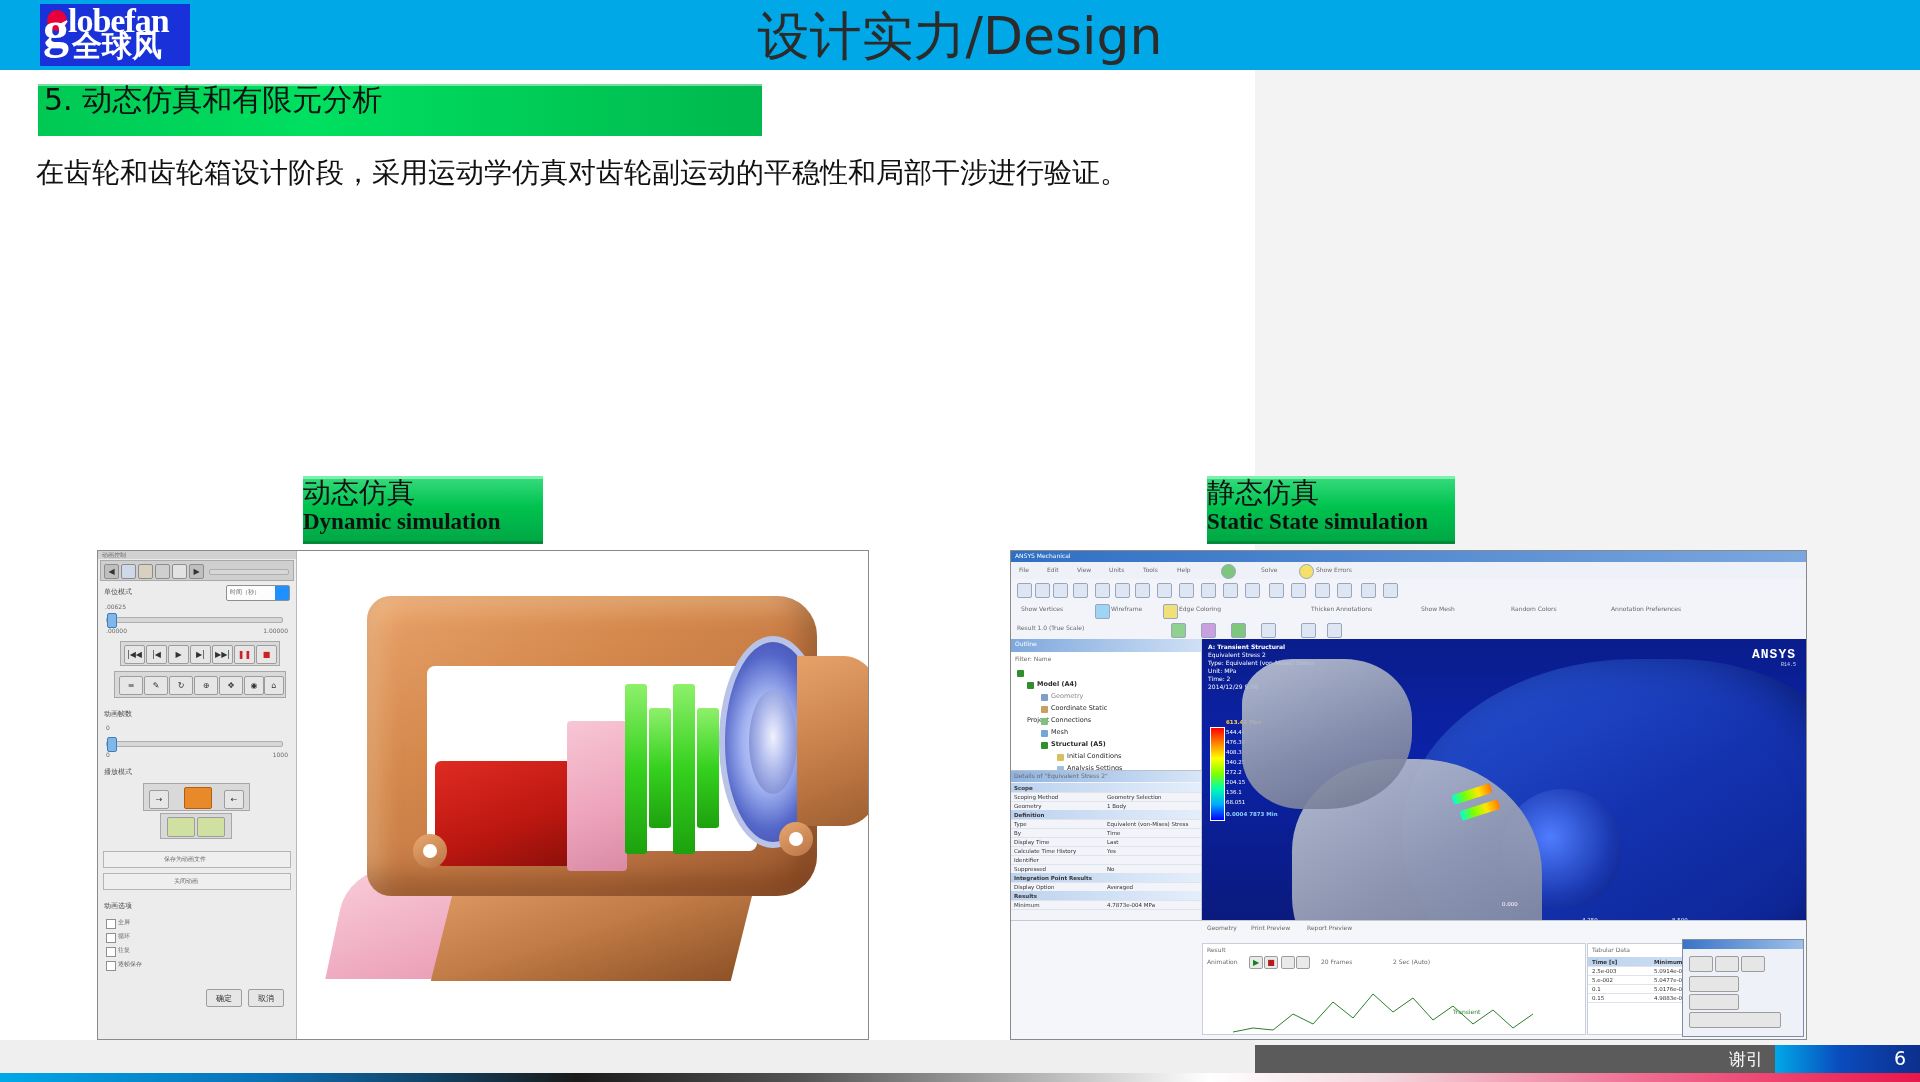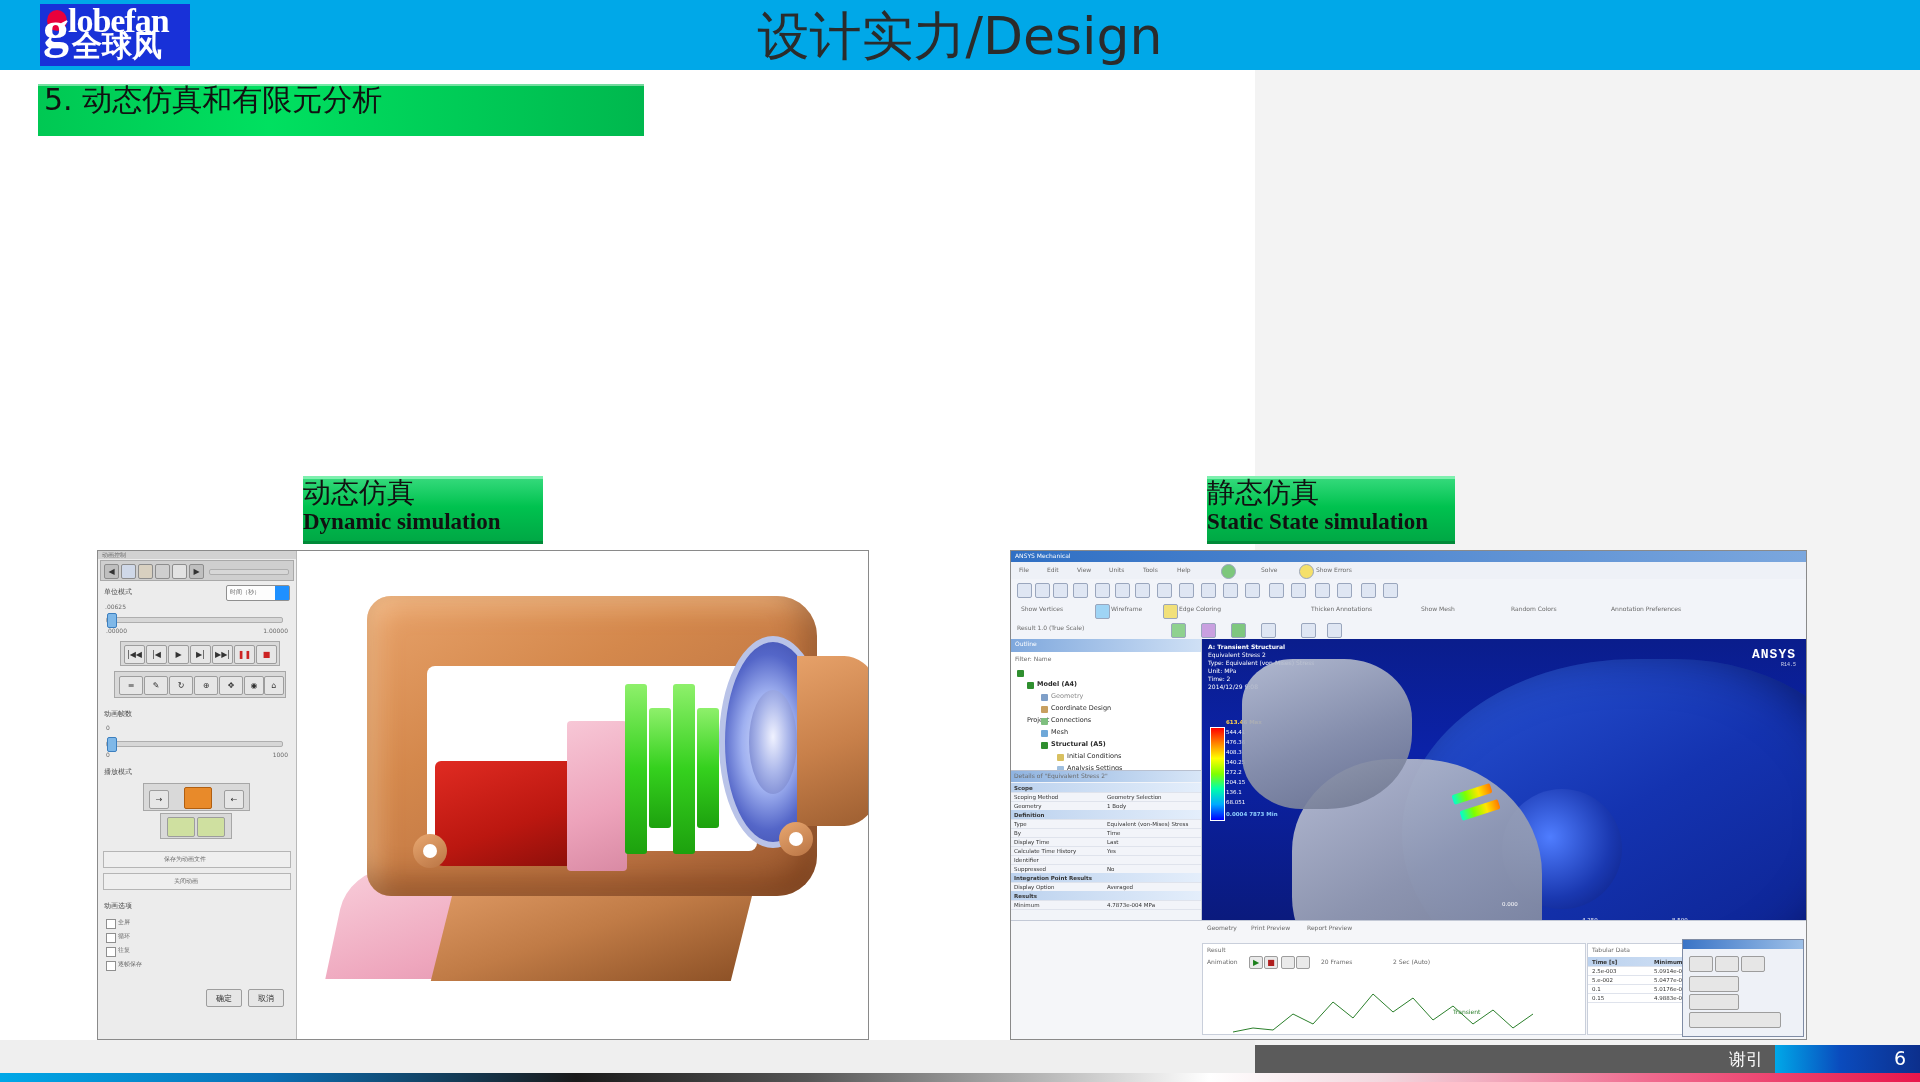--- a/index.html
+++ b/index.html
@@ -51,21 +51,21 @@
   .header-title{
     position:absolute;left:0;top:2px;width:1920px;
     text-align:center;
     font-family:"DejaVu Sans",sans-serif;
     font-size:52px;color:#2b2b2b;
     white-space:nowrap;
   }
 
   
   .section-title{
-    position:absolute;left:38px;top:84px;width:606px;height:52px;
+    position:absolute;left:38px;top:84px;width:724px;height:52px;
     background:linear-gradient(to right,#00c853 0%,#00e060 38%,#00b84e 100%);
     box-shadow:inset 0 2px 0 rgba(255,255,255,.45);
   }
   .section-title .cn{
     position:absolute;left:6px;top:-4px;
     font-family:"DejaVu Sans",sans-serif;
     font-size:30px;color:#111;white-space:nowrap;
   }
   .section-title .en{
     position:absolute;left:26px;top:28px;
@@ -427,20 +427,21 @@
     <div class="logo-line2">全球风</div>
   </div>
   <div class="header-title">设计实力/Design</div>
 </div>
 
 <div class="section-title">
   <span class="cn">5. 动态仿真和有限元分析</span>
 </div>
 
 <div class="body-copy">
+  <p class="line-cn">在齿轮和齿轮箱设计阶段，采用运动学仿真对齿轮副运动的平稳性和局部干涉进行验证。</p>
 </div>
 
 <div class="plate" id="plate-left">
   <span class="cn">动态仿真</span>
   <span class="en">Dynamic simulation</span>
 </div>
 <div class="plate" id="plate-right">
   <span class="cn">静态仿真</span>
   <span class="en">Static State simulation</span>
 </div>
@@ -664,21 +665,21 @@
     <div class="tree-ico" style="left:6px;top:31px;background:#2f8f2f;"></div>
     <div class="tree-node" style="left:16px;top:29px;font-weight:normal;margin-top:48px;">Project</div>
 
     <div class="tree-ico" style="left:16px;top:43px;background:#2f8f2f;"></div>
     <div class="tree-node" style="left:26px;top:41px;font-weight:bold;">Model (A4)</div>
 
     <div class="tree-ico" style="left:30px;top:55px;background:#7f9fc8;"></div>
     <div class="tree-node" style="left:40px;top:53px;color:#8a8a8a;">Geometry</div>
 
     <div class="tree-ico" style="left:30px;top:67px;background:#c8a060;"></div>
-    <div class="tree-node" style="left:40px;top:65px;">Coordinate Design</div>
+    <div class="tree-node" style="left:40px;top:65px;">Coordinate Static</div>
 
     <div class="tree-ico" style="left:30px;top:79px;background:#7fbf7f;"></div>
     <div class="tree-node" style="left:40px;top:77px;">Connections</div>
 
     <div class="tree-ico" style="left:30px;top:91px;background:#6fa8d8;"></div>
     <div class="tree-node" style="left:40px;top:89px;">Mesh</div>
 
     <div class="tree-ico" style="left:30px;top:103px;background:#2f8f2f;"></div>
     <div class="tree-node" style="left:40px;top:101px;font-weight:bold;">Structural (A5)</div>
 

